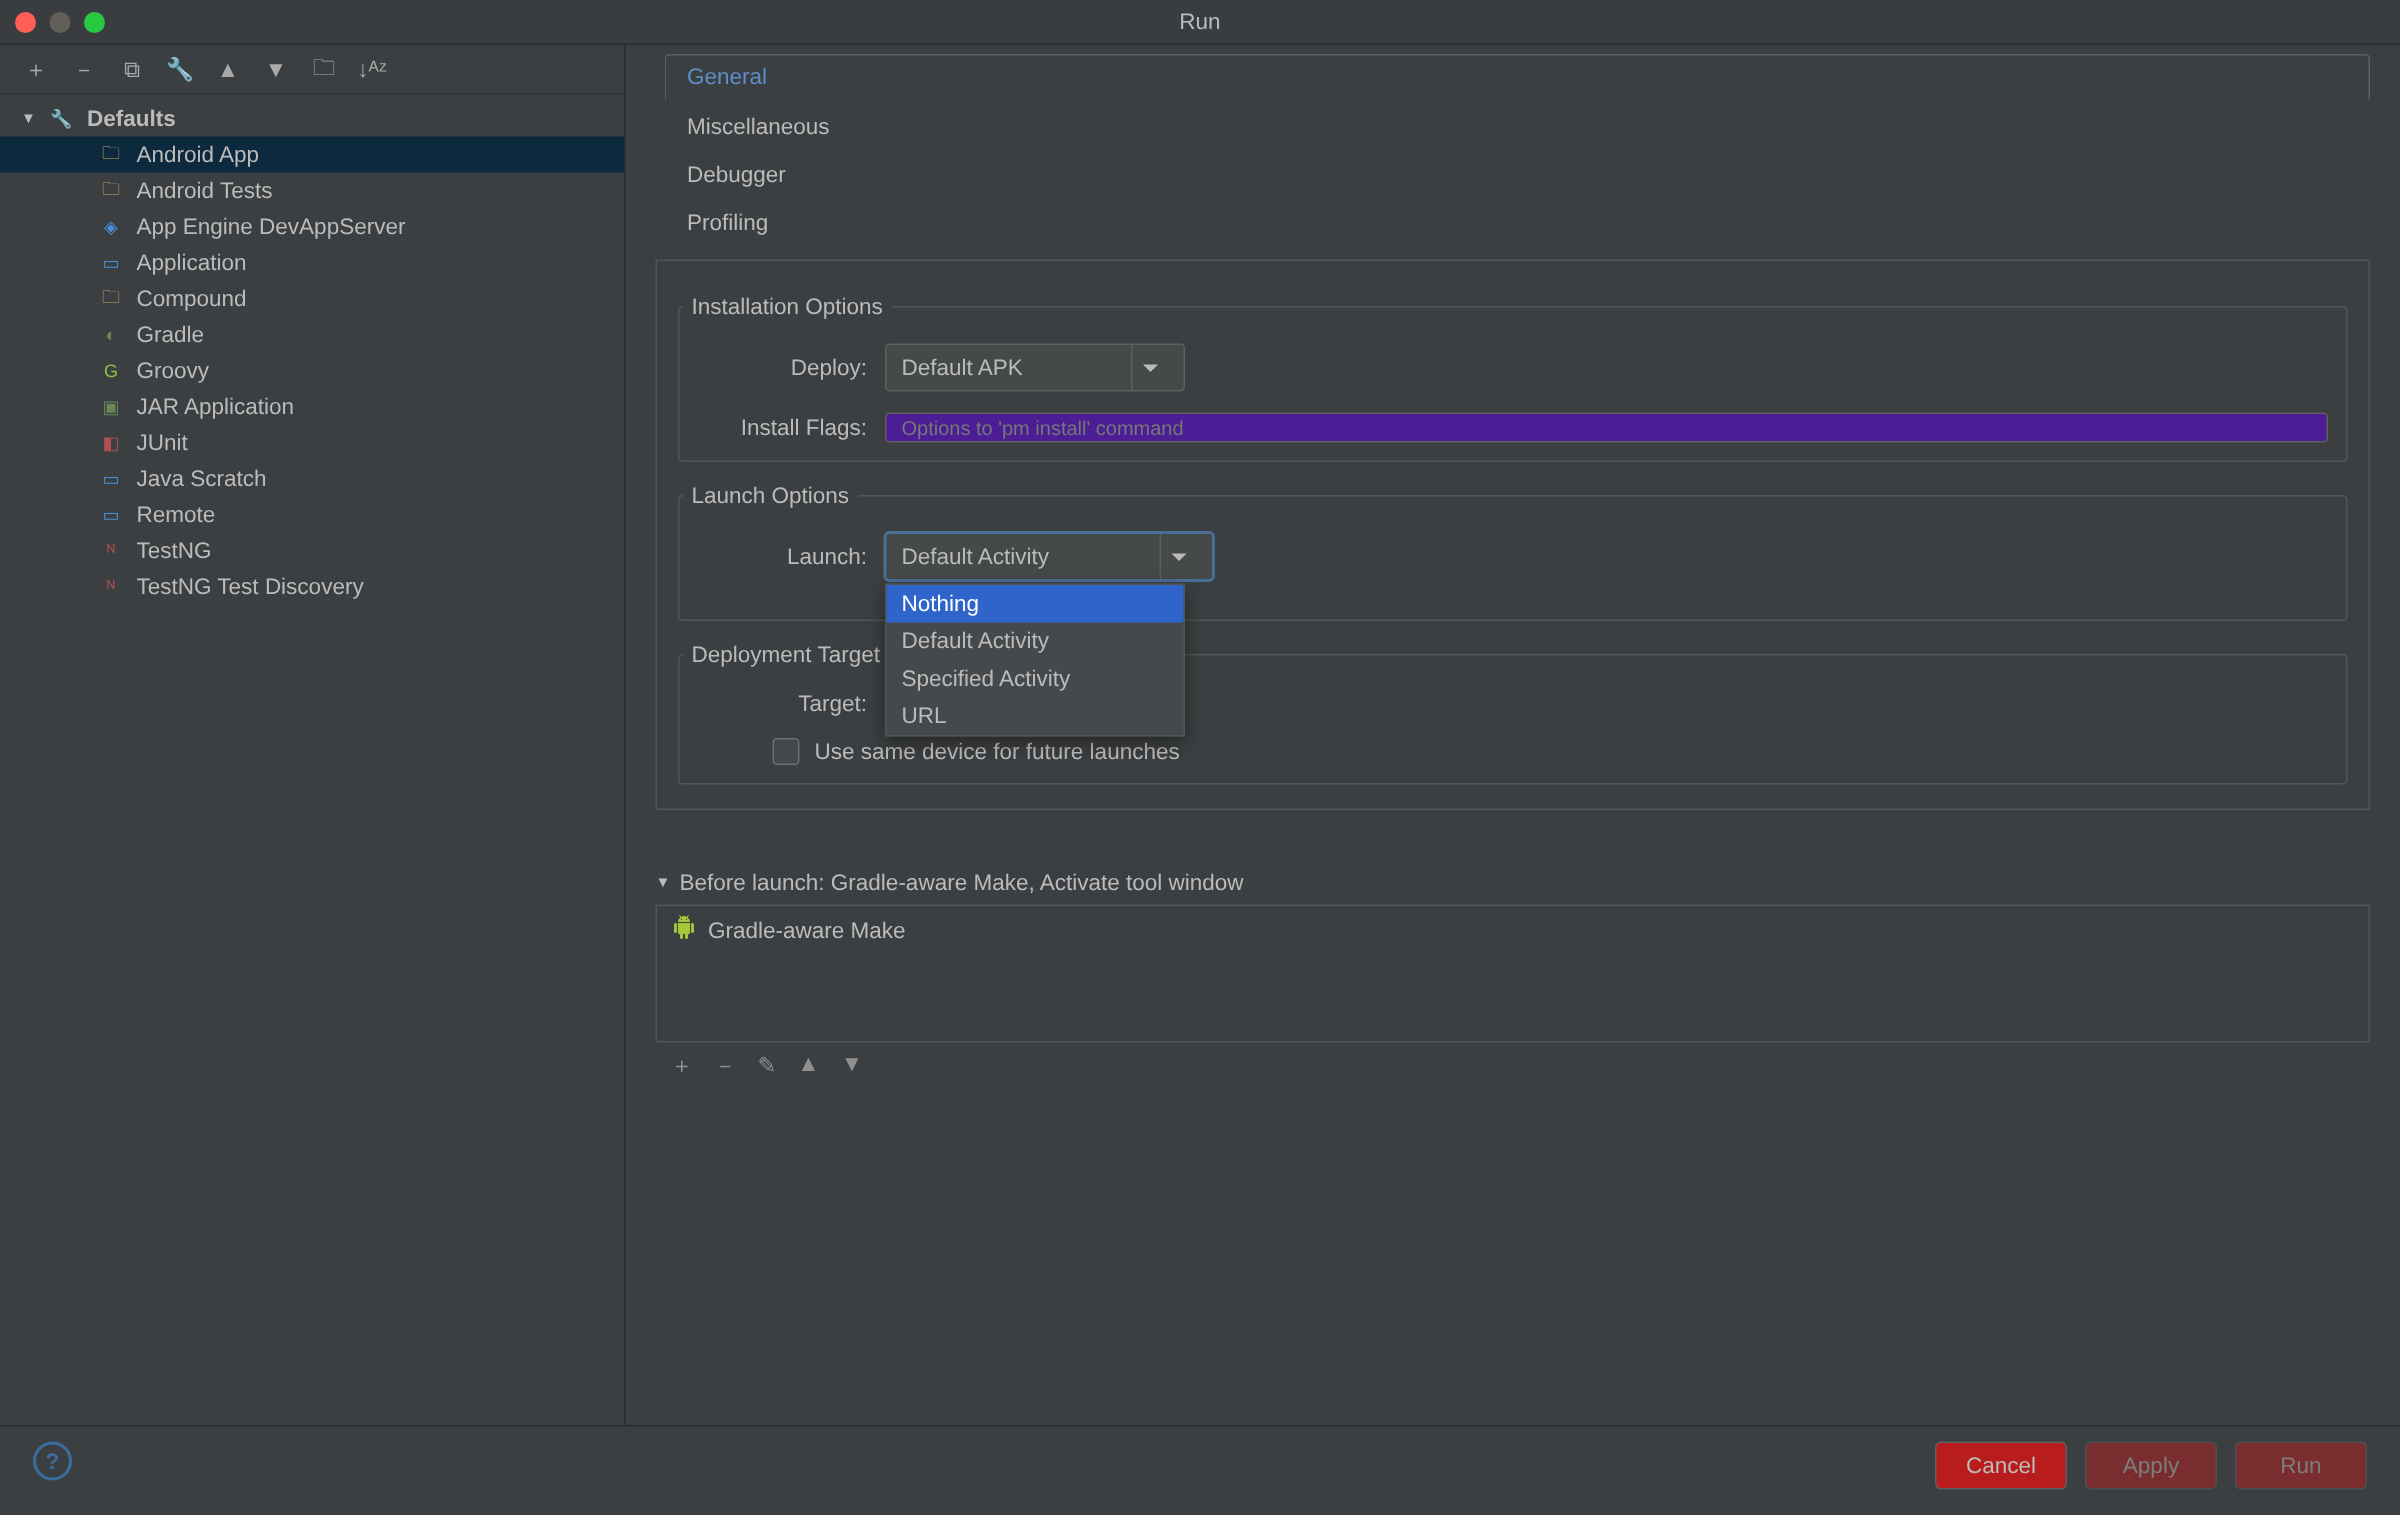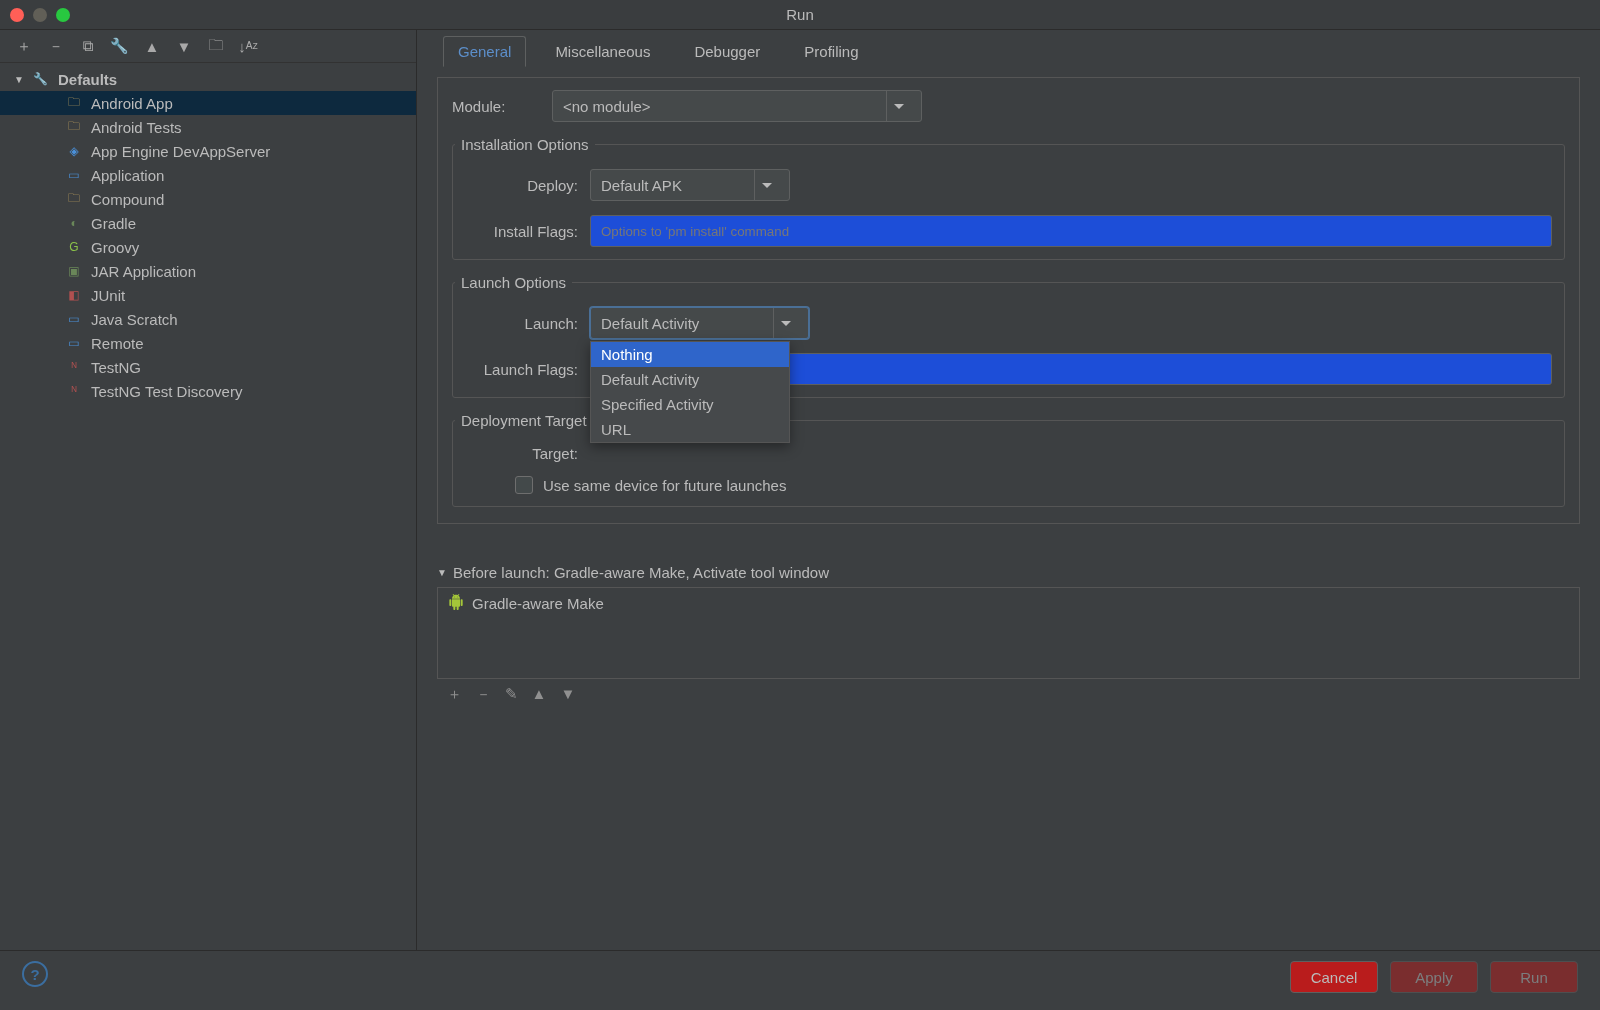--- a/index.html
+++ b/index.html
@@ -66,21 +66,21 @@
   .tree-arrow { width: 10px; display: inline-block; color: #bbbbbb; font-size: 10px; }
   .tree-icon { width: 18px; height: 18px; display: inline-flex; align-items: center; justify-content: center; font-size: 12px; }
   .icon-wrench { color: #d6bf55; }
   .icon-folder { color: #c9a862; }
   .icon-blue { color: #4a90d9; }
   .icon-green { color: #6a8759; }
   .icon-red { color: #b05050; }
   .icon-egreen { color: #8bc34a; }
 
   .content { flex: 1; padding: 6px 20px 10px 20px; display: flex; flex-direction: column; overflow: hidden; }
-  .tabs { display: flex; gap: 14px; margin-bottom: 10px; margin-left: 6px; }
+  .tabs { display: flex; gap: 2px; margin-bottom: 10px; margin-left: 6px; flex-direction: column; }
   .tab {
     padding: 6px 14px;
     color: #bbbbbb;
     border: 1px solid transparent;
     border-bottom: none;
     cursor: pointer;
   }
   .tab.active {
     border: 1px solid #5e6060;
     border-bottom: 1px solid #3c3f41;
@@ -118,24 +118,24 @@
     margin-left: auto;
   }
   .select .arrow::after {
     content: "";
     border-left: 5px solid transparent;
     border-right: 5px solid transparent;
     border-top: 5px solid #bbbbbb;
   }
   .select.focused { border: 1px solid #4a6f96; box-shadow: 0 0 0 1px #4a6f96; }
   .textfield {
-    background: #1d4ed8;
+    background: #4c1d95;
     border: 1px solid #5e6060;
     color: #bbbbbb;
-    height: 32px;
+    height: 20px;
     padding: 0 10px;
     border-radius: 3px;
     flex: 1;
   }
   .textfield::placeholder { color: #777; }
   fieldset.group {
     border: 1px solid #555;
     border-radius: 3px;
     margin: 10px 0 14px 0;
     padding: 16px 12px 12px 2px;
@@ -301,27 +301,20 @@
 
   <div class="content">
     <div class="tabs">
       <div class="tab active">General</div>
       <div class="tab">Miscellaneous</div>
       <div class="tab">Debugger</div>
       <div class="tab">Profiling</div>
     </div>
 
     <div class="panel">
-      <div class="field-row">
-        <div class="field-label">Module:</div>
-        <div class="select" style="width:370px">
-          <span>&lt;no module&gt;</span>
-          <span class="arrow"></span>
-        </div>
-      </div>
 
       <fieldset class="group">
         <legend>Installation Options</legend>
         <div class="field-row">
           <div class="indent-label">Deploy:</div>
           <div class="select" style="width:200px">
             <span>Default APK</span>
             <span class="arrow"></span>
           </div>
         </div>
@@ -339,24 +332,20 @@
             <span>Default Activity</span>
             <span class="arrow"></span>
             <div class="dropdown-list">
               <div class="dropdown-item highlight">Nothing</div>
               <div class="dropdown-item">Default Activity</div>
               <div class="dropdown-item">Specified Activity</div>
               <div class="dropdown-item">URL</div>
             </div>
           </div>
         </div>
-        <div class="field-row" style="margin-bottom:0">
-          <div class="indent-label" style="white-space:nowrap">Launch Flags:</div>
-          <input class="textfield" placeholder="Options to 'am start' command" style="">
-        </div>
       </fieldset>
 
       <fieldset class="group" style="margin-bottom:4px">
         <legend>Deployment Target Options</legend>
         <div class="field-row">
           <div class="indent-label">Target:</div>
         </div>
         <div class="checkbox-row">
           <span class="checkbox"></span>
           <span>Use same device for future launches</span>

